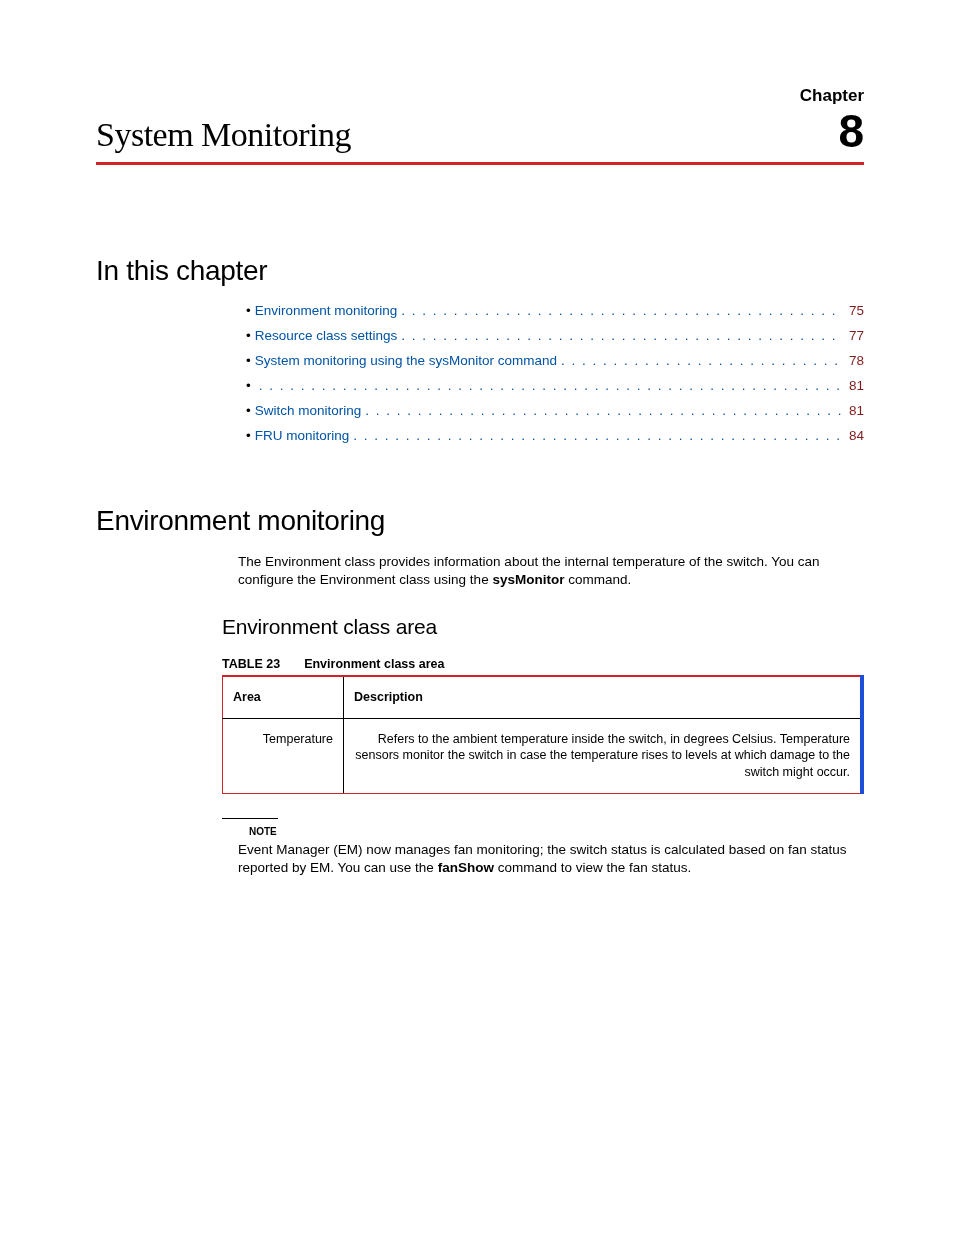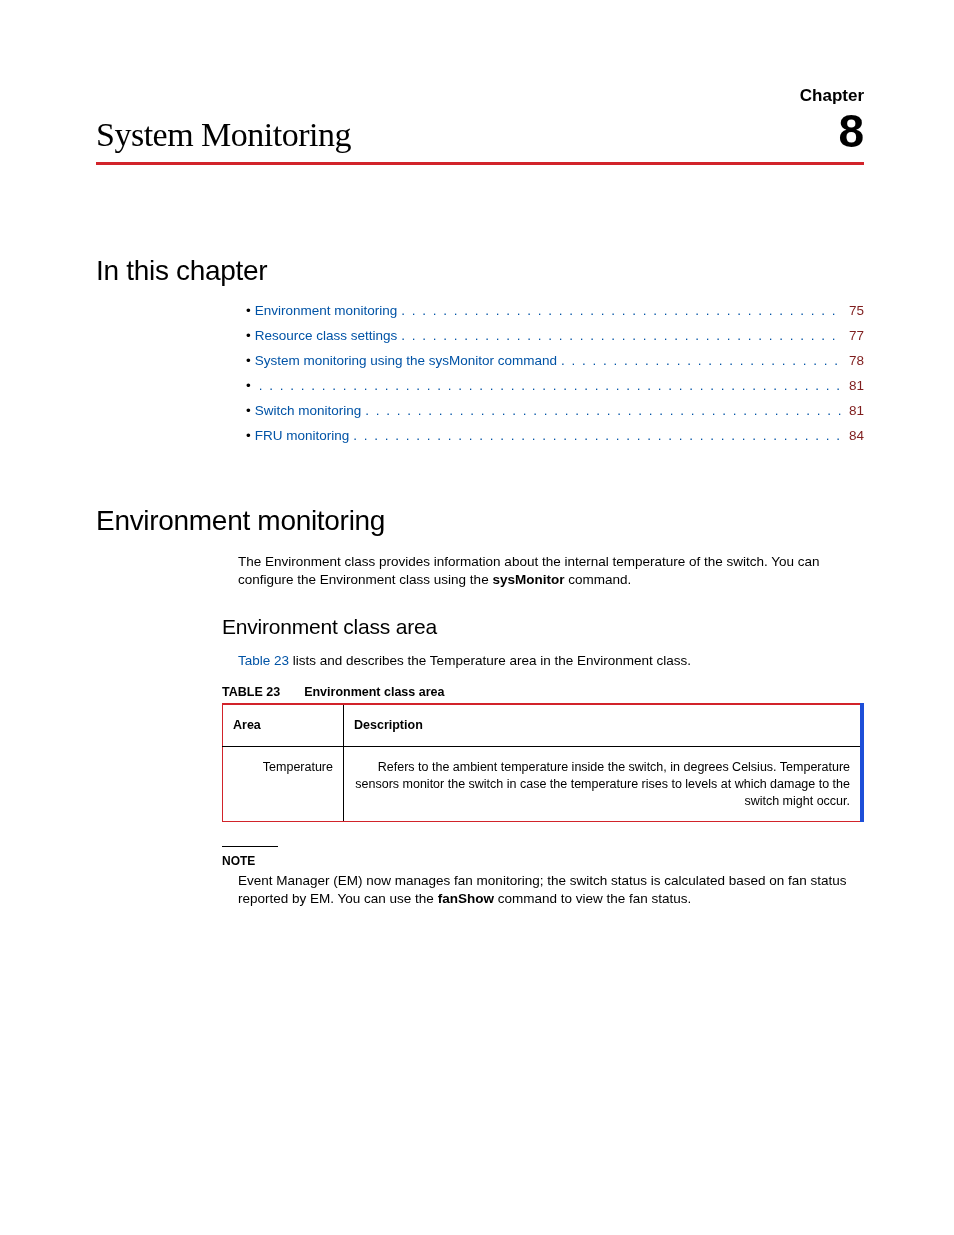--- a/index.html
+++ b/index.html
@@ -151,22 +151,23 @@
     text-align: right;
   }
   .note-rule {
     border: none;
     border-top: 1px solid #000;
     margin: 24px 0 6px 0;
     width: 56px;
   }
   .note-label {
     font-weight: 700;
-    font-size: 12px;
+    font-size: 10px;
     margin-bottom: 2px;
+    margin-left: 27px;
   }
 </style>
 </head>
 <body>
 
 <div class="page">
 
   <div class="chapter-head">
     <div class="chapter-title">System Monitoring</div>
     <div class="chapter-right">
@@ -217,23 +218,20 @@
 
   <h2 class="section">Environment monitoring</h2>
 
   <div class="body-block">
     <p class="para">
       <span>The Environment class provides information about the internal temperature of the switch. You can configure the Environment class using the </span><span class="bold">sysMonitor</span><span> command.</span>
     </p>
 
     <h3 class="subsection">Environment class area</h3>
 
-    <p class="para">
-      <span class="link-inline">Table 23</span><span> lists and describes the Temperature area in the Environment class.</span>
-    </p>
 
     <div class="table-caption">
       <span class="cap-label">TABLE 23</span><span class="cap-title">Environment class area</span>
     </div>
 
     <table class="env">
       <thead>
         <tr>
           <th>Area</th>
           <th>Description</th>

